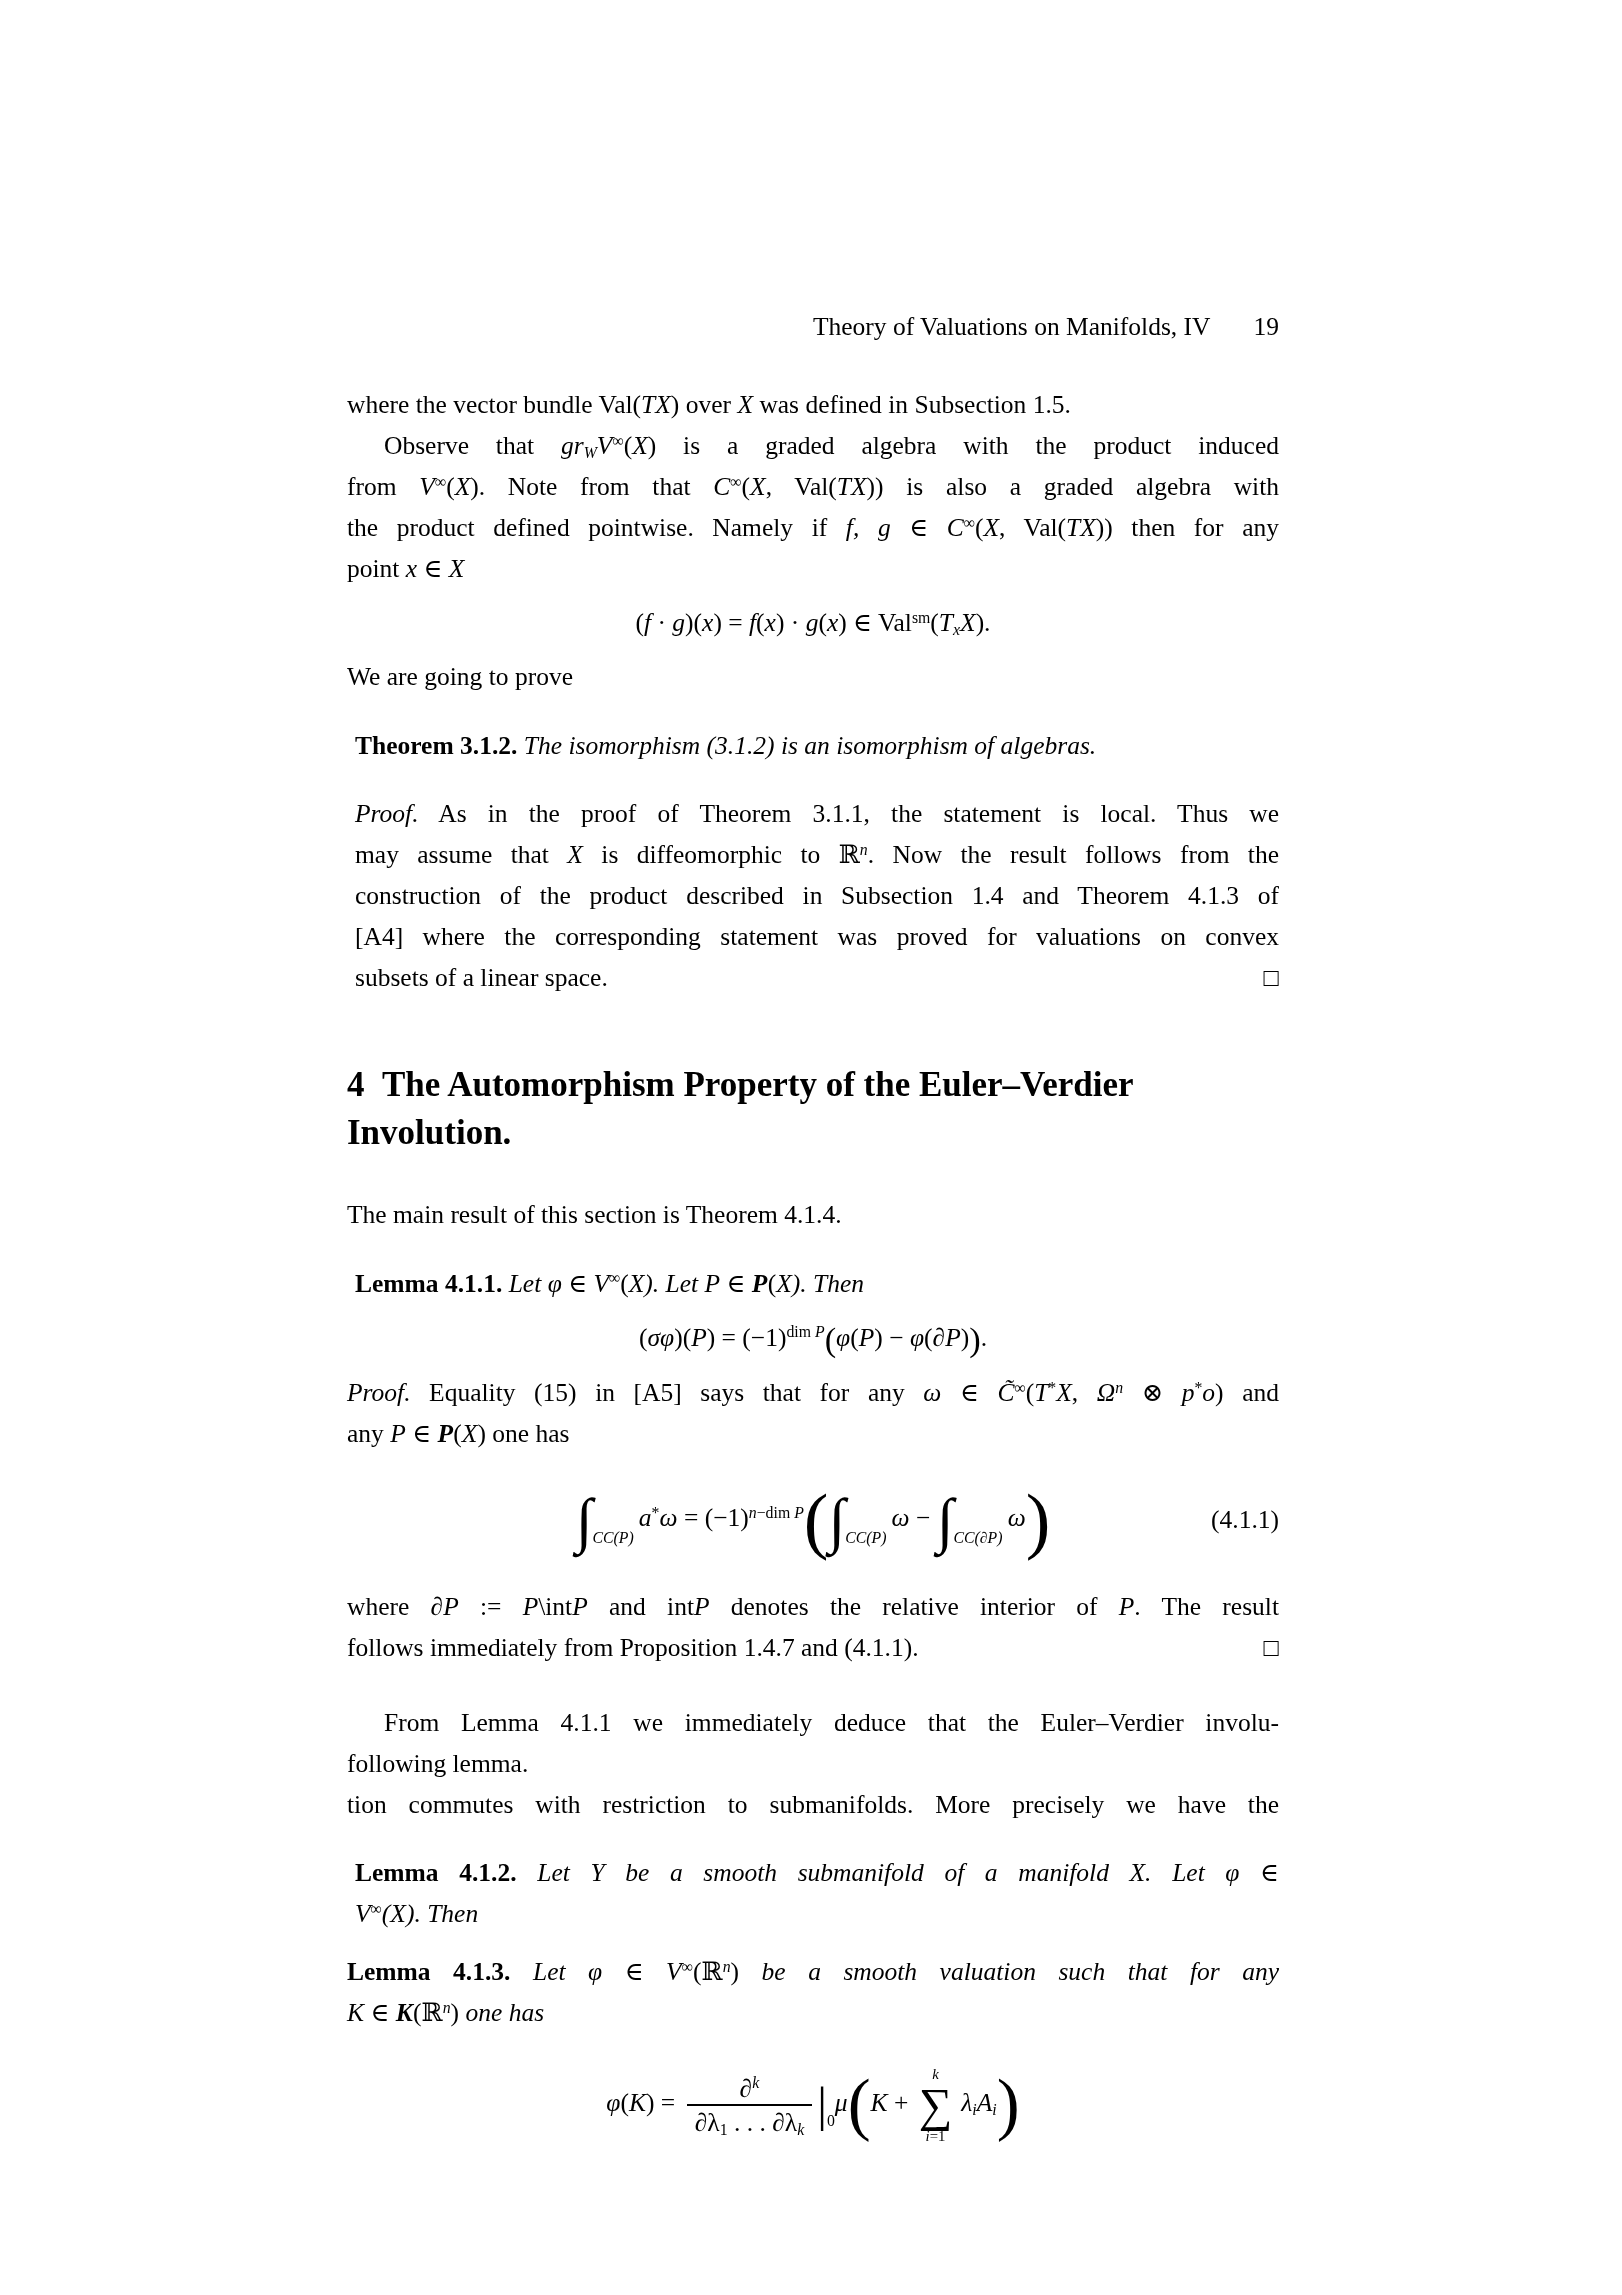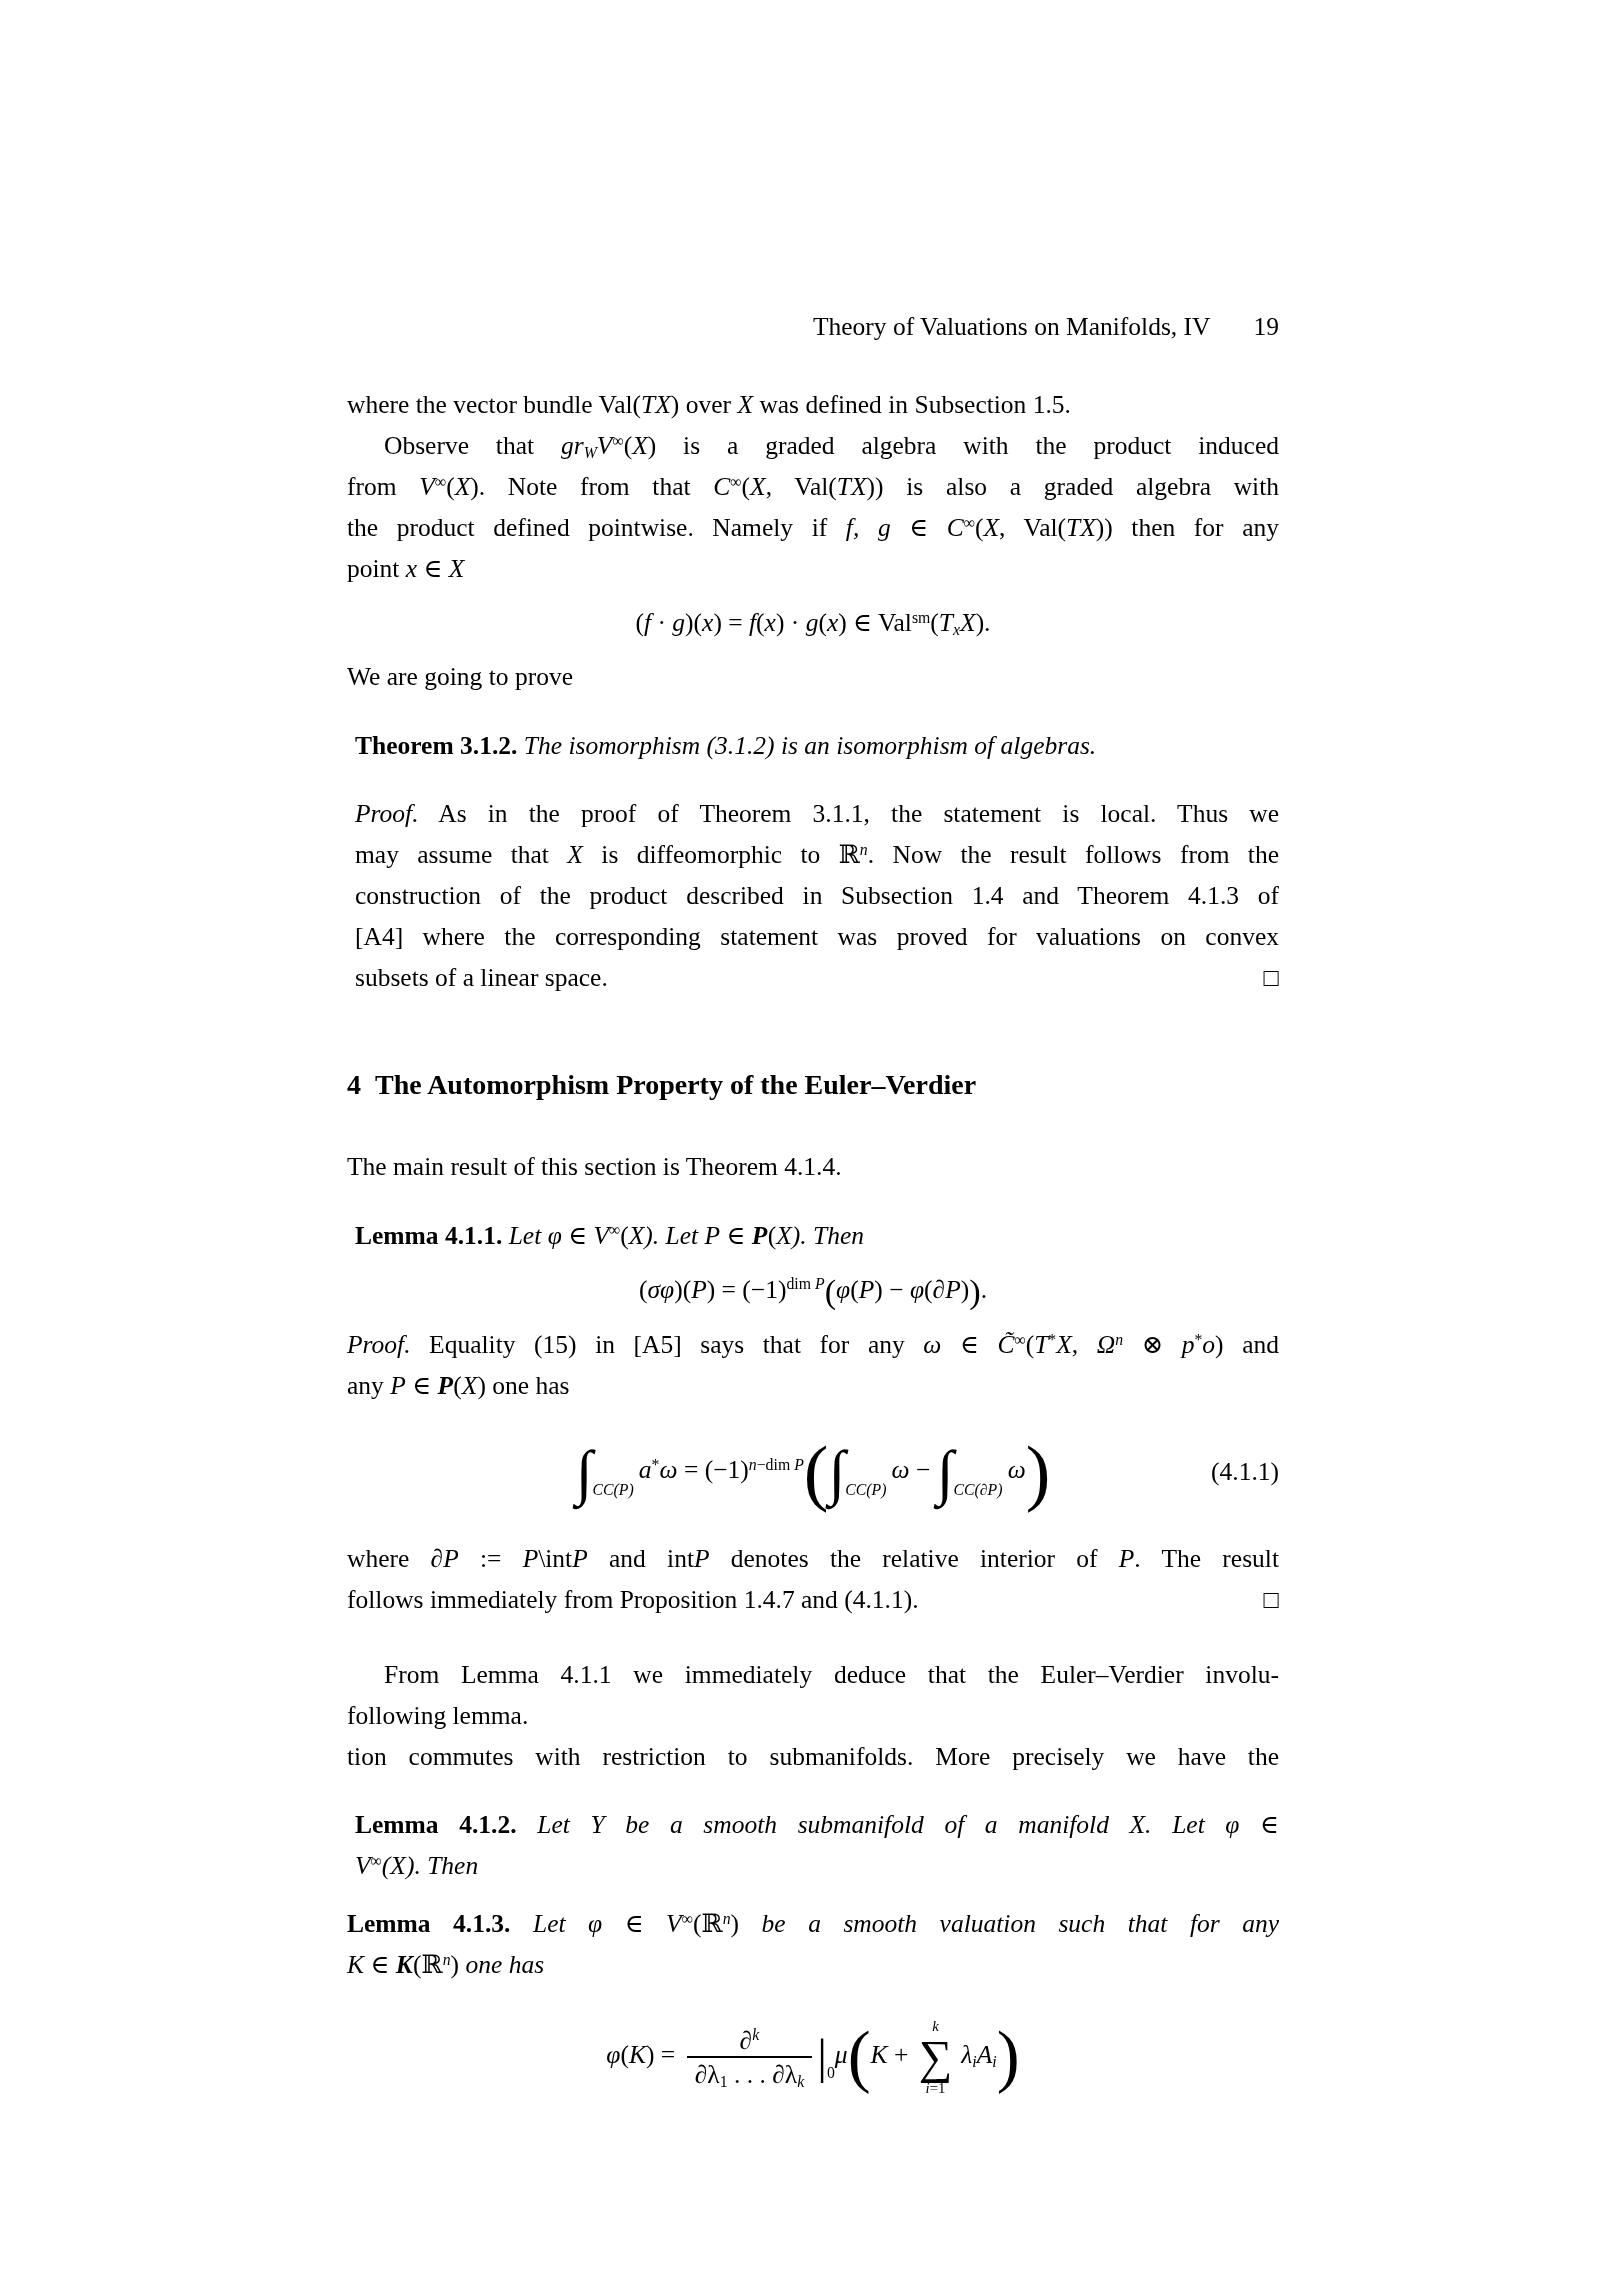--- a/index.html
+++ b/index.html
@@ -37,21 +37,21 @@
   .frac .den { border-top:2px solid #000; }
 
   .stack { display:inline-flex; flex-direction:column; align-items:center; vertical-align:middle; line-height:1; margin:0 3.9px; }
   .stack .top, .stack .bot { font-size:0.58em; line-height:1.15; }
   .stack .mid { font-size:1.85em; line-height:0.95; }
 
   .qed { float:right; }
   .eqtag { position:absolute; right:0; top:50%; transform:translateY(-50%);font-family:Liberation Serif, serif; }
 
   h2.section {
-    font-size:28px; line-height:48px; font-weight:700;
+    font-size:35px; line-height:48px; font-weight:700;
     margin:63px 0 37px 0;
   }
 </style>
 </head>
 <body>
 
 <div class="sheet">
   <div class="content">
 
     <div class="pageheader">
@@ -83,20 +83,21 @@
     <div class="para mt-md">
         <div class="line"><span class="it">Proof.</span><span> As in the proof of Theorem 3.1.1, the statement is local. Thus we</span></div>
         <div class="line"><span>may assume that </span><span class="it">X</span><span> is diffeomorphic to ℝ</span><span class="it sup">n</span><span>. Now the result follows from the</span></div>
         <div class="line"><span>construction of the product described in Subsection 1.4 and Theorem 4.1.3 of</span></div>
         <div class="line"><span>[A4] where the corresponding statement was proved for valuations on convex</span></div>
         <div class="line last"><span class="qed">□</span><span>subsets of a linear space.</span></div>
       </div>
 
     <h2 class="section">
       <div>4&nbsp;&nbsp;The Automorphism Property of the Euler–Verdier</div>
+      <div>Involution.</div>
     </h2>
 
     <div class="para">
         <div class="line last"><span>The main result of this section is Theorem 4.1.4.</span></div>
       </div>
 
     <div class="para mt-md">
         <div class="line last"><span class="bf">Lemma 4.1.1.</span><span class="it"> Let </span><span class="it">φ</span><span> ∈ </span><span class="it">V</span><span class="sup">∞</span><span>(</span><span class="it">X</span><span class="it">). </span><span class="it">Let </span><span class="it">P</span><span> ∈ </span><span class="cal">P</span><span>(</span><span class="it">X</span><span class="it">). </span><span class="it">Then</span></div>
       </div>
 

